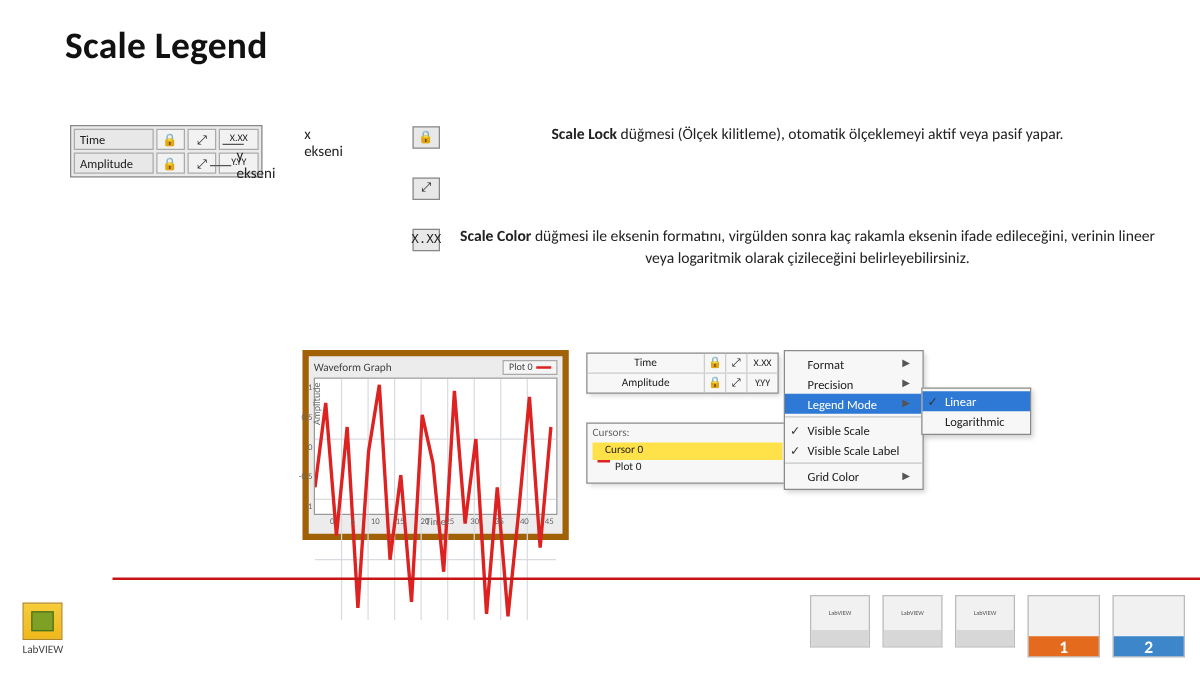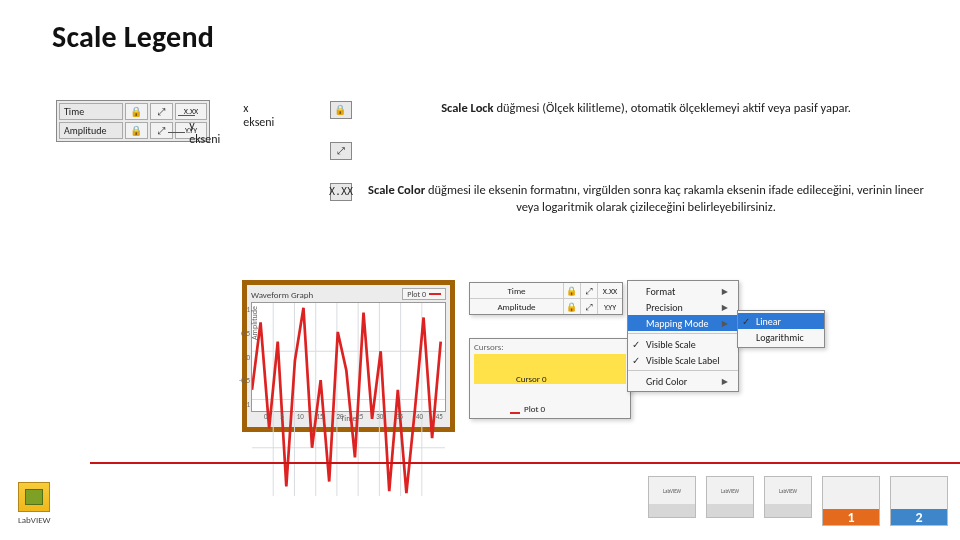--- a/index.html
+++ b/index.html
@@ -176,21 +176,21 @@
   .cell.ic   { width:16px; font-size:9px;}
   .cell.tx   { width:24px; font-size:8px;}
 
   .panel-cursors {
     width: 152px;
     margin-left: 14px;
     margin-top: 10px;
     padding: 2px 4px 4px 4px;
   }
   .panel-cursors .hdr { font-size:9px; color:#666; margin-bottom:2px;}
-  .panel-cursors .crow { display:flex; align-items:flex-end; font-size:9px; height:30px;padding-left:32px; }
+  .panel-cursors .crow { display:flex; align-items:flex-start; font-size:9px; height:14px; }
   .panel-cursors .crow.sel { background:#ffe24a; }
   .panel-cursors .sw { width:10px; height:2px; margin:0 4px; background:#d22; }
 
   .panel-menu {
     width: 110px;
     position: absolute;
     left: 404px;
     top: 0px;
     padding: 2px 0;
   }
@@ -392,21 +392,21 @@
     <div class="popup panel-menu" style="left:172px; top:0;">
       <div class="mi">
             <span>Format</span>
             <span class="arrow">▶</span>
           </div>
       <div class="mi">
             <span>Precision</span>
             <span class="arrow">▶</span>
           </div>
       <div class="mi sel">
-            <span>Mapping Mode</span>
+            <span>Legend Mode</span>
             <span class="arrow">▶</span>
           </div>
       <hr>
       <div class="mi">
             <span class="chk">✓</span>
             <span>Visible Scale</span>
           </div>
       <div class="mi">
             <span class="chk">✓</span>
             <span>Visible Scale Label</span>

